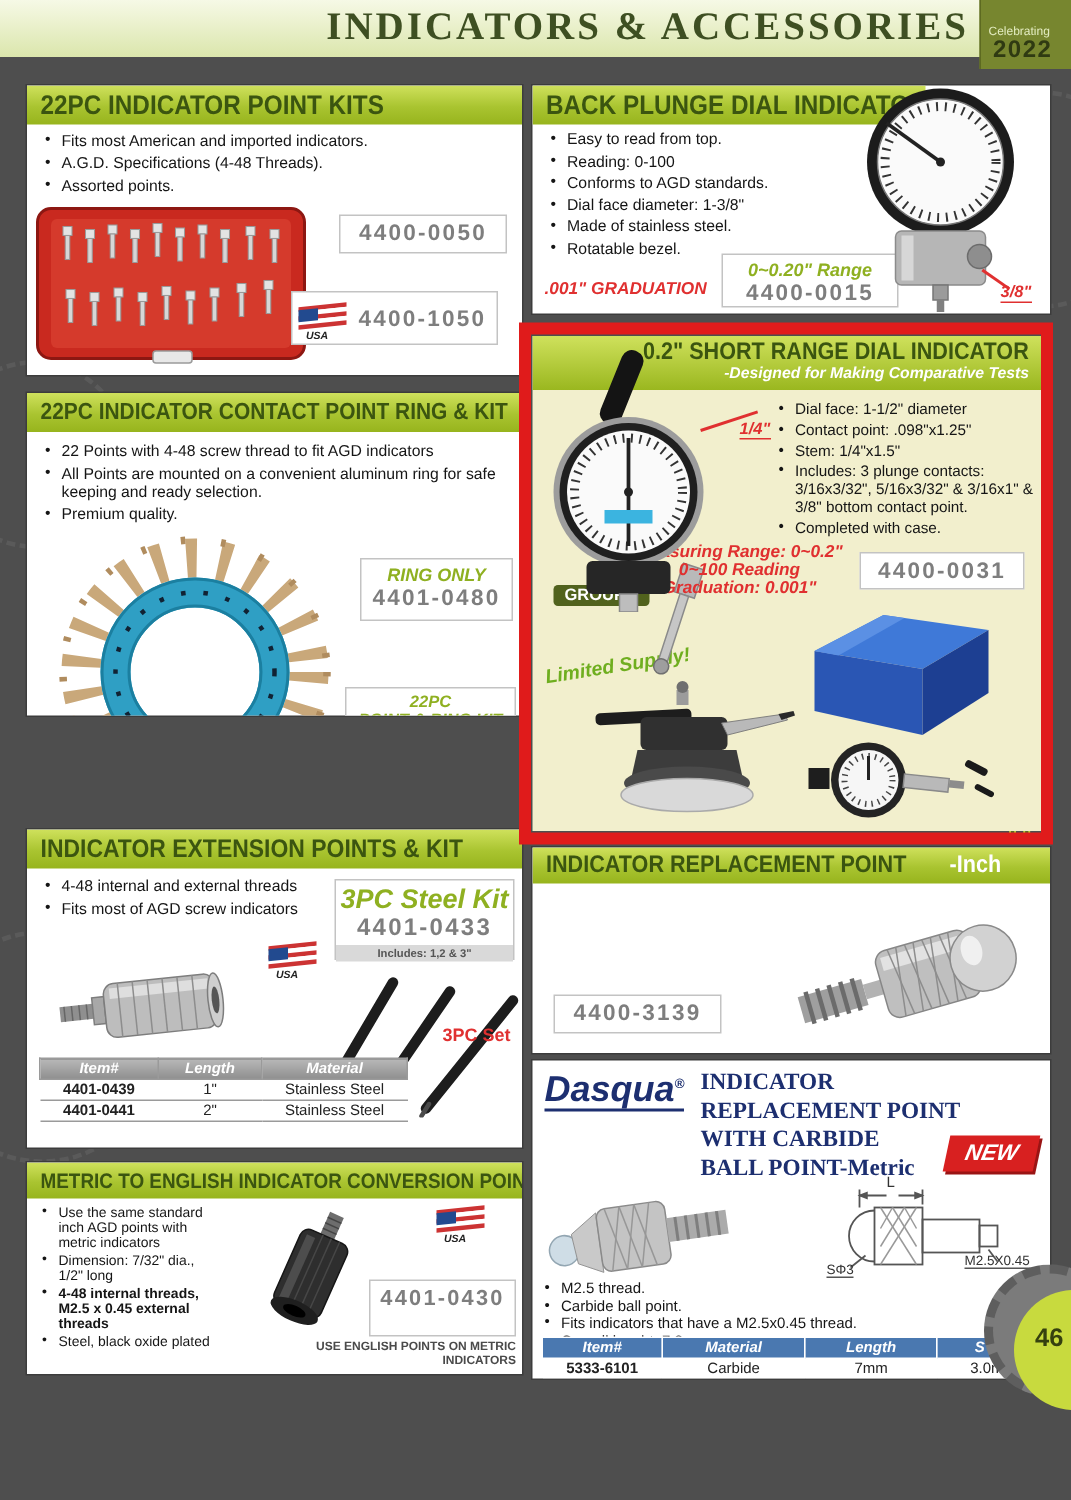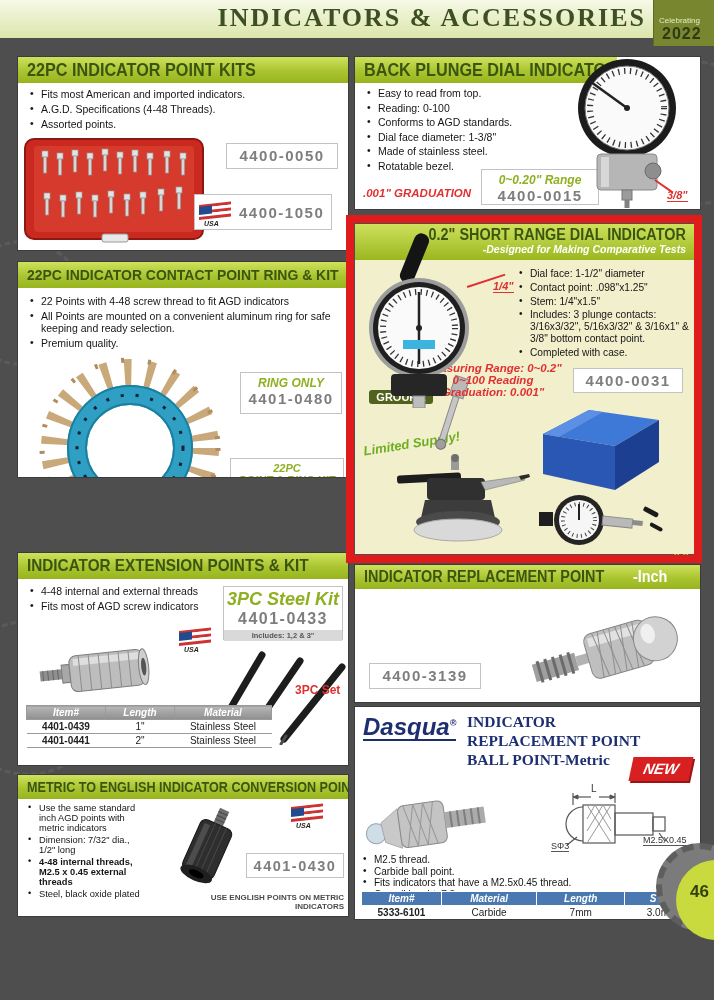--- a/index.html
+++ b/index.html
@@ -256,21 +256,21 @@
       <g transform="skewY(-6)">
           <rect x="1" y="6" width="32" height="3" fill="#c33"></rect>
           <rect x="1" y="9" width="32" height="3" fill="#fff"></rect>
           <rect x="1" y="12" width="32" height="3" fill="#c33"></rect>
           <rect x="1" y="15" width="32" height="3" fill="#fff"></rect>
           <rect x="1" y="18" width="32" height="3" fill="#c33"></rect>
           <rect x="1" y="8" width="13" height="8" fill="#224a8f"></rect>
         </g>
       <text x="6" y="27" font-size="7" font-style="italic" font-weight="bold" fill="#222">USA</text>
     </svg>
-    <div class="pbox" style="left:228px;top:78px;width:98px;height:25px;">
+    <div class="pbox" style="left:228px;top:78px;width:98px;height:38px;">
       <span class="pnum" style="font-size:14.5px;">4401-0430</span>
     </div>
     <div style="position:absolute;left:158px;top:118px;width:168px;font-size:8px;font-weight:bold;color:#4a4a4a;text-align:right;">USE ENGLISH POINTS ON METRIC INDICATORS</div>
   </div>
 
   <div class="pnl" style="left:355px;top:57px;width:345px;height:152px;">
     <div class="phead" style="height:26px;font-size:18px;width:262px;right:auto;">
       <span class="cond">BACK PLUNGE DIAL INDICATOR</span>
     </div>
     <ul class="bullets" style="left:10px;top:31px;width:190px;font-size:10.5px;line-height:11.5px;">
@@ -410,20 +410,21 @@
   </div>
 
   <div class="pnl" style="left:355px;top:707px;width:345px;height:212px;">
     <div style="position:absolute;left:8px;top:6px;font-size:24px;font-weight:bold;font-style:italic;color:#1d2f70;">
       <span>Dasqua</span><span style="font-size:9px;vertical-align:super;">®</span>
       <div style="height:2px;background:#1d2f70;margin-top:-2px;"></div>
     </div>
     <div style="position:absolute;left:112px;top:5px;width:200px;font-family:'Liberation Serif',serif;font-size:15.5px;font-weight:bold;color:#1d2f70;line-height:19px;">
       <div>INDICATOR</div>
       <div>REPLACEMENT POINT</div>
+      <div>WITH CARBIDE</div>
       <div>BALL POINT-Metric</div>
     </div>
     <div style="position:absolute;left:276px;top:50px;width:60px;height:24px;background:#d82020;transform:skewX(-12deg);box-shadow:2px 2px 0 #9a1414;text-align:center;line-height:24px;color:#fff;font-weight:bold;font-style:italic;font-size:15px;">NEW</div>
     <svg style="position:absolute;left:4px;top:82px;" width="130" height="64" viewBox="0 0 130 64">
       <g transform="rotate(-8 65 32)">
         <circle cx="16" cy="38" r="10" fill="#cfdde6" stroke="#93a6b2"></circle>
         <polygon points="22,28 40,16 40,56 24,48" fill="#c9c9c9" stroke="#8f8f8f" stroke-width="0.6"></polygon>
         <rect x="40" y="14" width="46" height="42" rx="6" fill="#c4c4c4" stroke="#8a8a8a"></rect>
         <line x1="46" y1="14" x2="56" y2="56" stroke="#979797"></line>
           <line x1="56" y1="14" x2="66" y2="56" stroke="#979797"></line>

